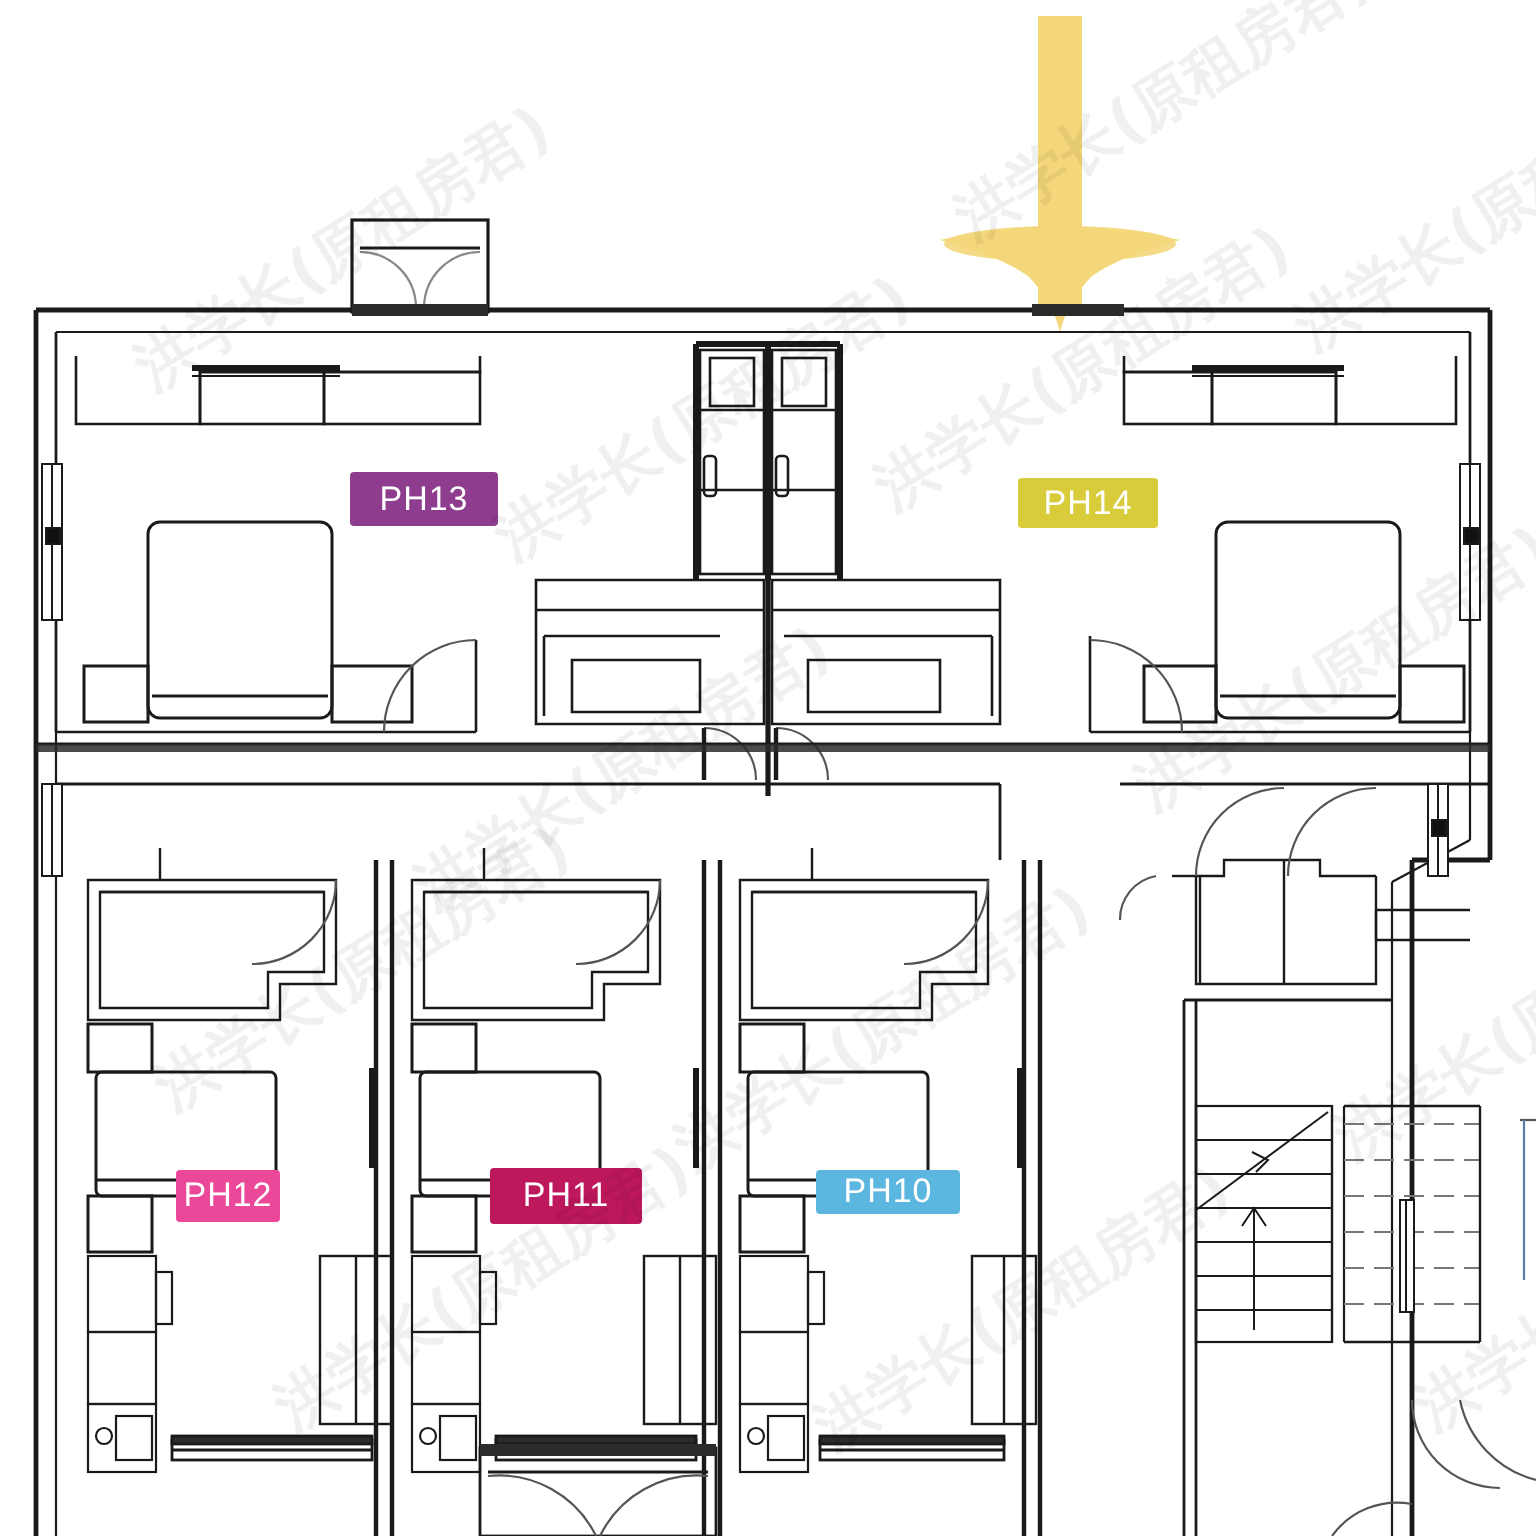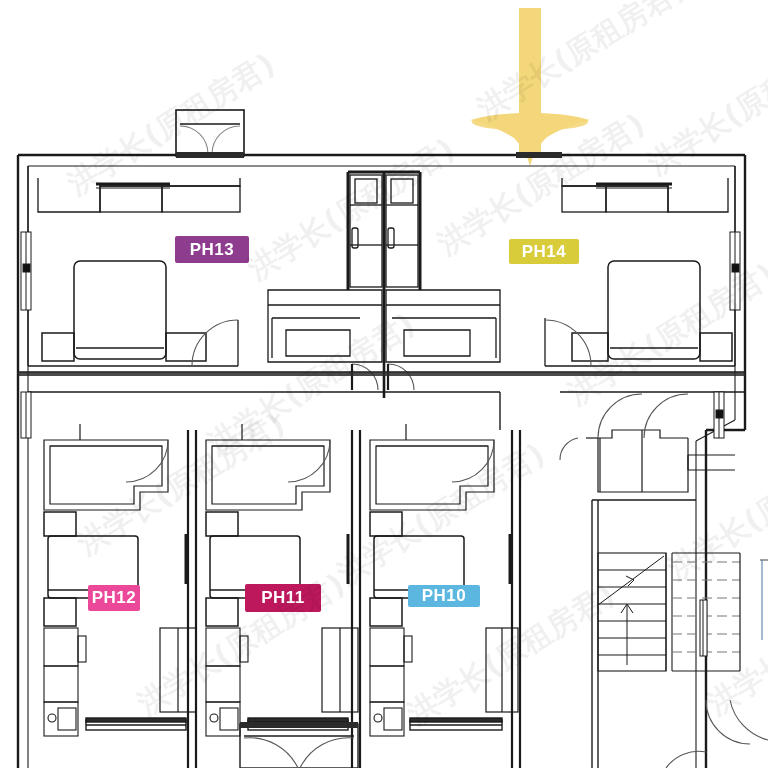--- a/index.html
+++ b/index.html
@@ -1,21 +1,21 @@
 <!DOCTYPE html>
 <html><head>
 <meta charset="utf-8">
 <style>
   html,body{margin:0;padding:0;background:#ffffff;}
   body{width:768px;height:768px;overflow:hidden;
        font-family:"Liberation Sans","DejaVu Sans",sans-serif;}
   #stage{position:relative;width:768px;height:768px;background:#fff;}
   svg#plan{position:absolute;left:0;top:0;width:768px;height:768px;display:block;}
   .lbl{position:absolute;display:flex;align-items:center;justify-content:center;
-       color:#ffffff;font-weight:bold;font-size:17px;letter-spacing:.5px;
+       color:#ffffff;font-weight:normal;font-size:17px;letter-spacing:.5px;
        border-radius:2px;white-space:nowrap;}
   .wm{position:absolute;color:#000;opacity:.055;font-size:30px;font-weight:bold;
       white-space:nowrap;transform:rotate(-32deg);transform-origin:left top;
       pointer-events:none;font-family:"DejaVu Sans",sans-serif;}
 </style>
 </head>
 <body>
 
 <div id="stage">
 

